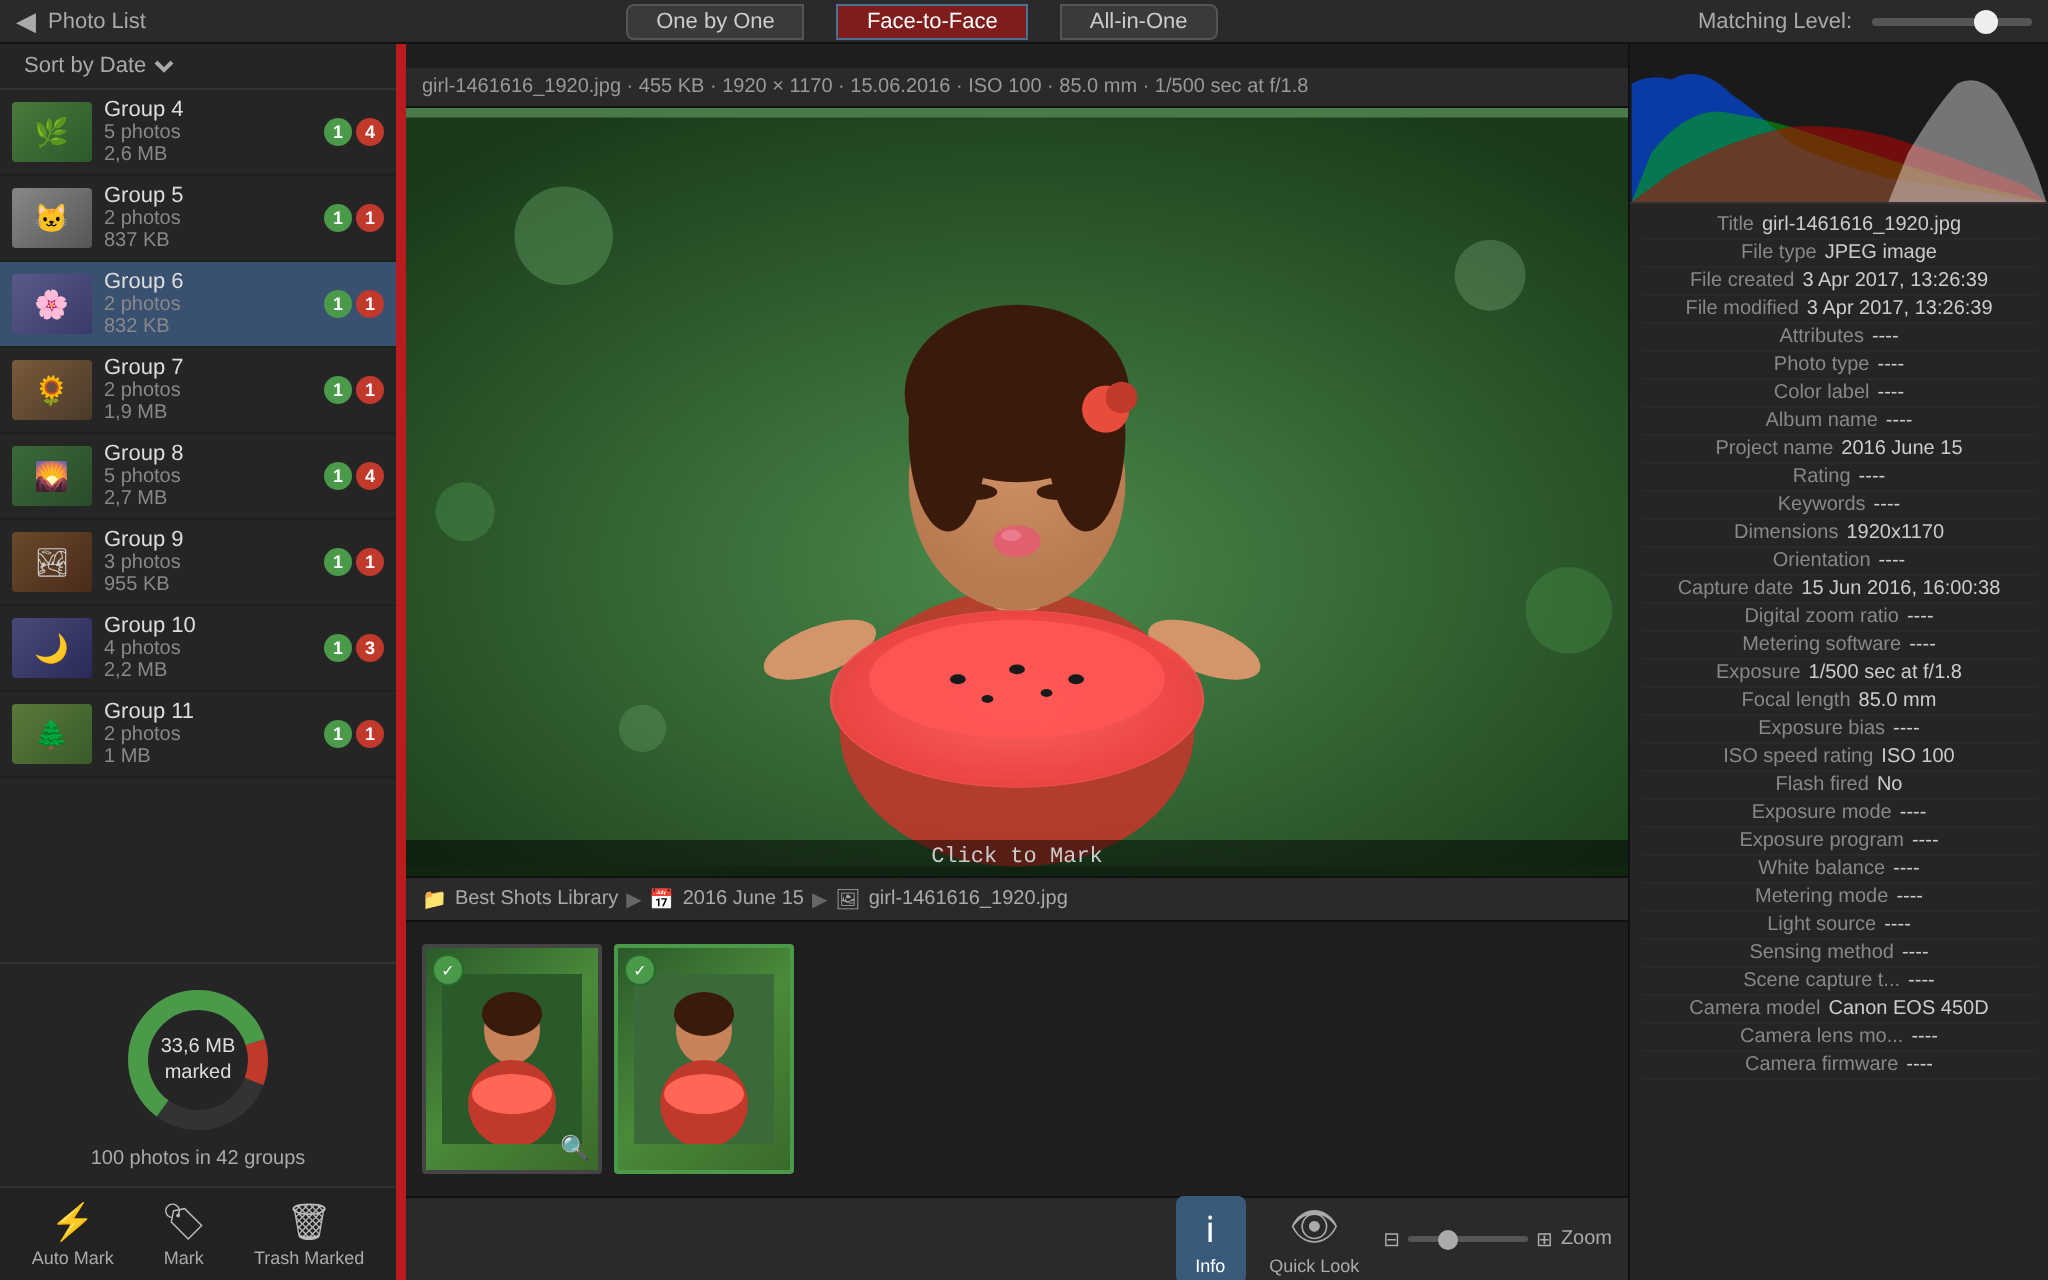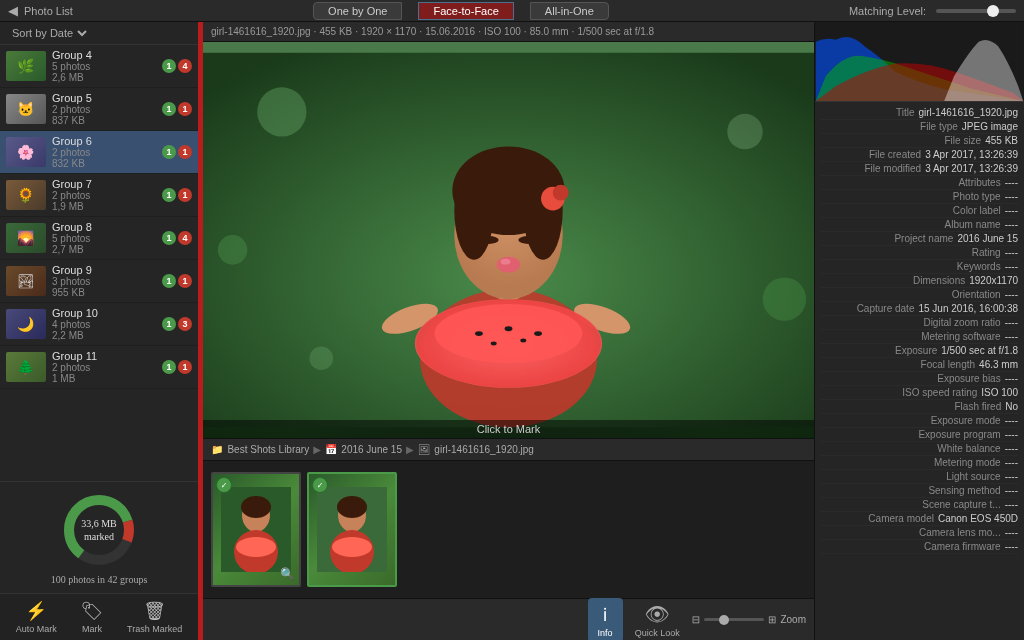--- a/index.html
+++ b/index.html
@@ -161,21 +161,20 @@
       color: #fff;
     }
     .badge.green { background: #4a9a4a; }
     .badge.red { background: #c0392b; }
 
     
     .sidebar-bottom {
       padding: 8px;
       border-top: 1px solid #333;
       flex-shrink: 0;
-      font-family: Liberation Serif, serif;
     }
     .donut-container {
       display: flex;
       align-items: center;
       justify-content: center;
       position: relative;
       margin-bottom: 4px;
     }
     .donut-svg { width: 80px; height: 80px; }
     .donut-center-text {
@@ -229,20 +228,21 @@
       height: 20px;
       background: #2a2a2a;
       border-bottom: 1px solid #111;
       display: flex;
       align-items: center;
       padding: 0 8px;
       font-size: 10px;
       color: #999;
       flex-shrink: 0;
       gap: 4px;
+      margin-top: 12px;
     }
 
     
     .photo-view {
       flex: 1;
       display: flex;
       align-items: center;
       justify-content: center;
       background: #1a1a1a;
       position: relative;
@@ -426,21 +426,21 @@
     
     .metadata-panel {
       flex: 1;
       overflow-y: auto;
       padding: 4px 6px;
     }
     .metadata-panel::-webkit-scrollbar { width: 4px; }
     .metadata-panel::-webkit-scrollbar-thumb { background: #444; }
     .meta-row {
       display: flex;
-      justify-content: flex-end;
+      justify-content: center;
       padding: 1px 0;
       border-bottom: 1px solid #2a2a2a;
     }
     .meta-label {
       color: #888;
       font-size: 10px;
       flex-shrink: 0;
       padding-right: 4px;
     }
     .meta-value {
@@ -642,21 +642,21 @@
     </div>
   </div>
 
   <div class="content-area">
 
     <div class="metadata-bar">
       <span>girl-1461616_1920.jpg  ·  455 KB  ·  1920 × 1170  ·  15.06.2016  ·  ISO 100  ·  85.0 mm  ·  1/500 sec at f/1.8</span>
     </div>
 
     <div class="photo-view">
-      <div class="main-photo-canvas" style="position:relative;width:100%;height:100%;">
+      <div class="main-photo-canvas" style="position:relative;width:100%;height:100%;font-family:Liberation Mono, monospace;">
 
         <div class="photo-bokeh" style="width:80px;height:80px;background:#6aaa6a;top:10%;left:5%;"></div>
         <div class="photo-bokeh" style="width:50px;height:50px;background:#4a9a4a;top:20%;left:75%;"></div>
         <div class="photo-bokeh" style="width:60px;height:60px;background:#8aba8a;top:5%;left:55%;"></div>
         <div class="photo-bokeh" style="width:40px;height:40px;background:#aadaaa;top:60%;left:80%;"></div>
         <div class="photo-bokeh" style="width:70px;height:70px;background:#5aaa5a;top:65%;left:5%;"></div>
 
         <svg width="100%" height="100%" viewBox="0 0 620 380" preserveAspectRatio="xMidYMid meet" style="position:absolute;top:0;left:0;">
 
           <defs>
@@ -808,24 +808,20 @@
 
     <div class="meta-row">
       <span class="meta-label">Title</span>
       <span class="meta-value">girl-1461616_1920.jpg</span>
     </div>
         <div class="meta-row">
       <span class="meta-label">File type</span>
       <span class="meta-value">JPEG image</span>
     </div>
         <div class="meta-row">
-      <span class="meta-label">File size</span>
-      <span class="meta-value">455 KB</span>
-    </div>
-        <div class="meta-row">
       <span class="meta-label">File created</span>
       <span class="meta-value">3 Apr 2017, 13:26:39</span>
     </div>
         <div class="meta-row">
       <span class="meta-label">File modified</span>
       <span class="meta-value">3 Apr 2017, 13:26:39</span>
     </div>
         <div class="meta-row">
       <span class="meta-label">Attributes</span>
       <span class="meta-value">----</span>
@@ -873,21 +869,21 @@
         <div class="meta-row">
       <span class="meta-label">Metering software</span>
       <span class="meta-value">----</span>
     </div>
         <div class="meta-row">
       <span class="meta-label">Exposure</span>
       <span class="meta-value">1/500 sec at f/1.8</span>
     </div>
         <div class="meta-row">
       <span class="meta-label">Focal length</span>
-      <span class="meta-value">46.3 mm</span>
+      <span class="meta-value">85.0 mm</span>
     </div>
         <div class="meta-row">
       <span class="meta-label">Exposure bias</span>
       <span class="meta-value">----</span>
     </div>
         <div class="meta-row">
       <span class="meta-label">ISO speed rating</span>
       <span class="meta-value">ISO 100</span>
     </div>
         <div class="meta-row">

